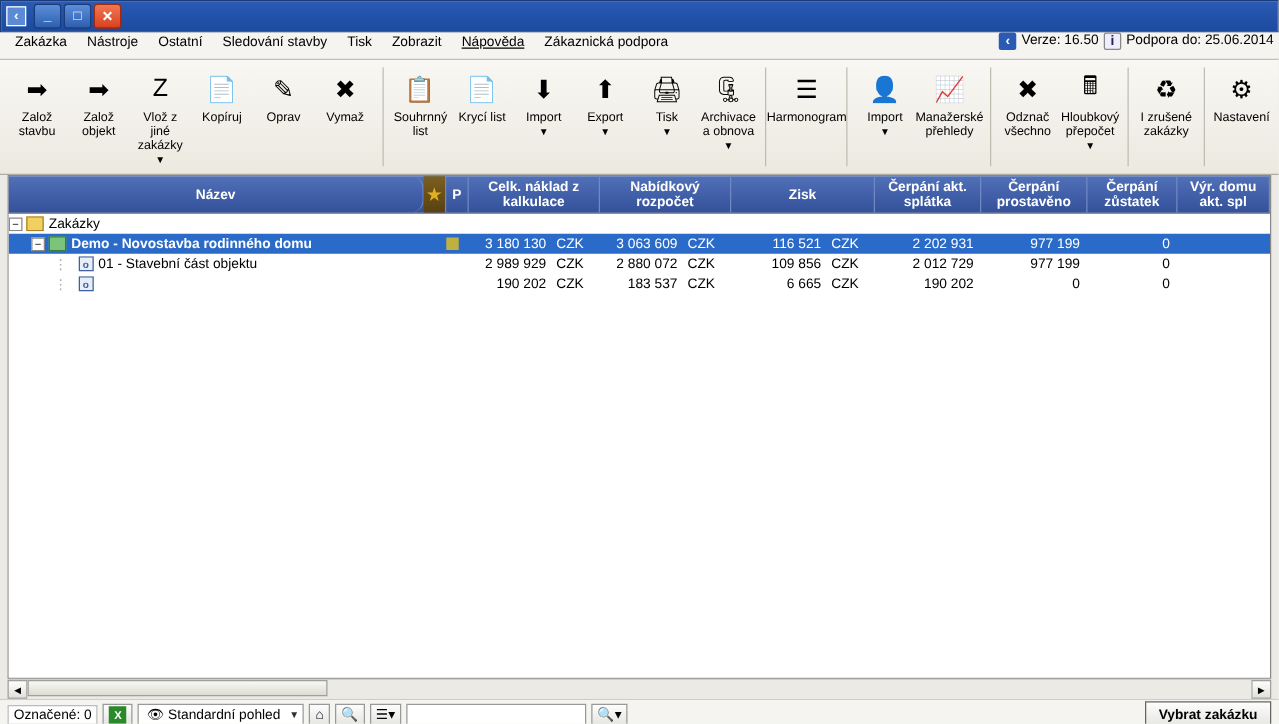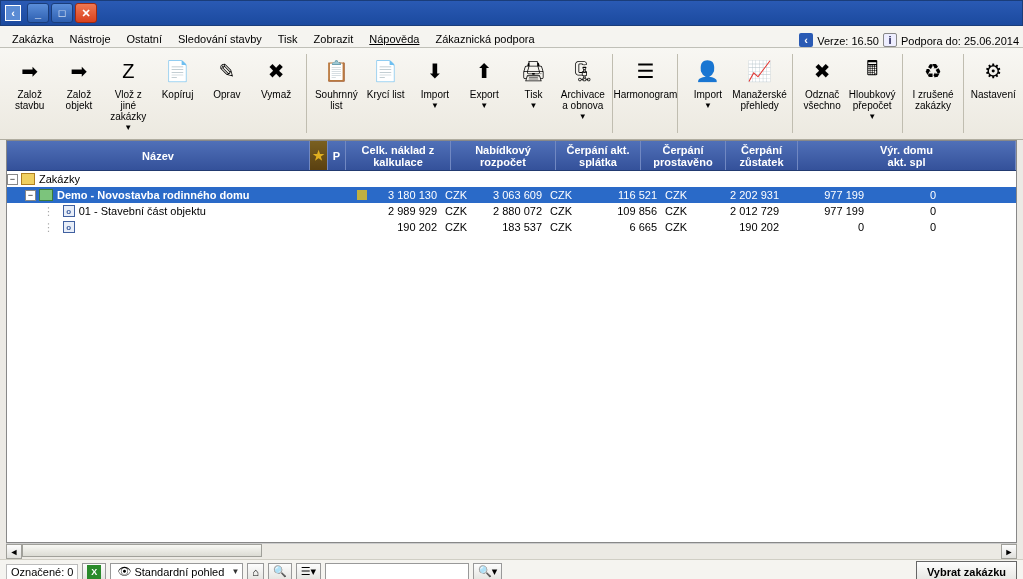--- a/index.html
+++ b/index.html
@@ -5,38 +5,38 @@
 * { box-sizing: border-box; margin: 0; padding: 0; font-family: Tahoma, Arial, sans-serif; font-size: 11px; }
 body { background: #eceae5; overflow: hidden; width: 1023px; height: 579px; }
 
 .titlebar { height: 26px; background: linear-gradient(#2a5ab4,#1b4a9f); color: #fff; display: flex; align-items: center; padding: 0 4px; border: 1px solid #1a3d7a; }
 .titlebar .app-icon { width: 16px; height: 16px; background: #5a8bd4; border: 1px solid #fff; margin-right: 6px; display:flex; align-items:center; justify-content:center; font-weight:bold; }
 .titlebar .title { flex: 1; font-weight: bold; font-size: 12px; }
 .titlebar .winbtns { display: flex; gap: 2px; }
 .titlebar .winbtn { width: 22px; height: 20px; background: linear-gradient(#5b8ed9,#2e5fb0); border: 1px solid #1a3d7a; border-radius: 3px; color:#fff; display:flex; align-items:center; justify-content:center; font-weight:bold; cursor:pointer; }
 .titlebar .winbtn.close { background: linear-gradient(#f07852,#d9411e); border-color:#a02a0f; }
 
-.menubar { height: 22px; background: #f5f4f0; border-bottom: 1px solid #c0c0b8; display: flex; align-items: flex-end; padding: 0 4px; }
+.menubar { height: 22px; background: #f5f4f0; border-bottom: 1px solid #c0c0b8; display: flex; align-items: flex-start; padding: 0 4px; }
 .menu-item { padding: 2px 8px; cursor: pointer; white-space: nowrap; }
 .menu-underline { text-decoration: underline; }
 .menubar .spacer { flex: 1; }
 .verze-icon { width:14px; height:14px; background:#2a5ab4; color:#fff; font-weight:bold; display:inline-flex; align-items:center; justify-content:center; margin:0 4px; border-radius:2px; }
 .info-icon { width:14px; height:14px; border:1px solid #888; background:#eef; color:#225; display:inline-flex; align-items:center; justify-content:center; margin:0 4px; border-radius:2px; font-weight:bold; }
 
 .toolbar { background: linear-gradient(#f8f7f3,#ece9e0); border-bottom: 1px solid #b0ada0; padding: 4px 6px; display: flex; align-items: flex-start; gap: 2px; }
 .toolbar .sep { width: 1px; align-self: stretch; background: #c0bdb0; margin: 2px 4px; }
 .tool-btn { width: 52px; display: flex; flex-direction: column; align-items: center; text-align: center; padding: 2px 0; cursor: pointer; border: 1px solid transparent; border-radius: 3px; }
 .tool-btn .icon { width: 32px; height: 32px; display: flex; align-items:center; justify-content:center; margin-bottom: 2px; }
 .tool-btn .label { line-height: 11px; font-size: 10px; }
 .tool-btn .dd { font-size: 8px; margin-top: 1px; }
 
 .content { position: relative; background: #fff; border: 1px solid #888; margin: 0 6px; height: 403px; display: flex; flex-direction: column; }
 .cols { display: flex; background: linear-gradient(#5070b8,#34519a); color: #fff; height: 30px; border-bottom: 1px solid #223a70; }
 .col-h { border-right: 1px solid #7188c2; display: flex; align-items: center; justify-content: center; text-align: center; font-size: 11px; font-weight: bold; padding: 0 2px; overflow: hidden; white-space: pre-line; line-height: 12px; }
-.c-name { width: 303px; }
+.c-name { width: 332px; border-radius: 10px; }
 .c-star { width: 18px; background: linear-gradient(#7a6020,#5a4010); }
 .c-p { width: 18px; }
 .c-nab { width: 105px; }
 .c-celk { width: 105px; }
 .c-zisk { width: 115px; }
 .c-cerp1 { width: 85px; }
 .c-cerp2 { width: 85px; }
 .c-cerp3 { width: 72px; }
 .c-vyr { flex: 1; }
 
@@ -215,20 +215,21 @@
 
 <div class="content">
   <div class="cols">
     <div class="col-h c-name">Název</div>
     <div class="col-h c-star"><span class="star-gold">★</span></div>
     <div class="col-h c-p">P</div>
     <div class="col-h c-celk">Celk. náklad z
 kalkulace</div>
     <div class="col-h c-nab">Nabídkový
 rozpočet</div>
+    <div class="col-h c-zisk">Zisk</div>
     <div class="col-h c-cerp1">Čerpání akt.
 splátka</div>
     <div class="col-h c-cerp2">Čerpání
 prostavěno</div>
     <div class="col-h c-cerp3">Čerpání
 zůstatek</div>
     <div class="col-h c-vyr">Výr. domu
 akt. spl</div>
   </div>
   <div class="tree-area" id="tree-area">

